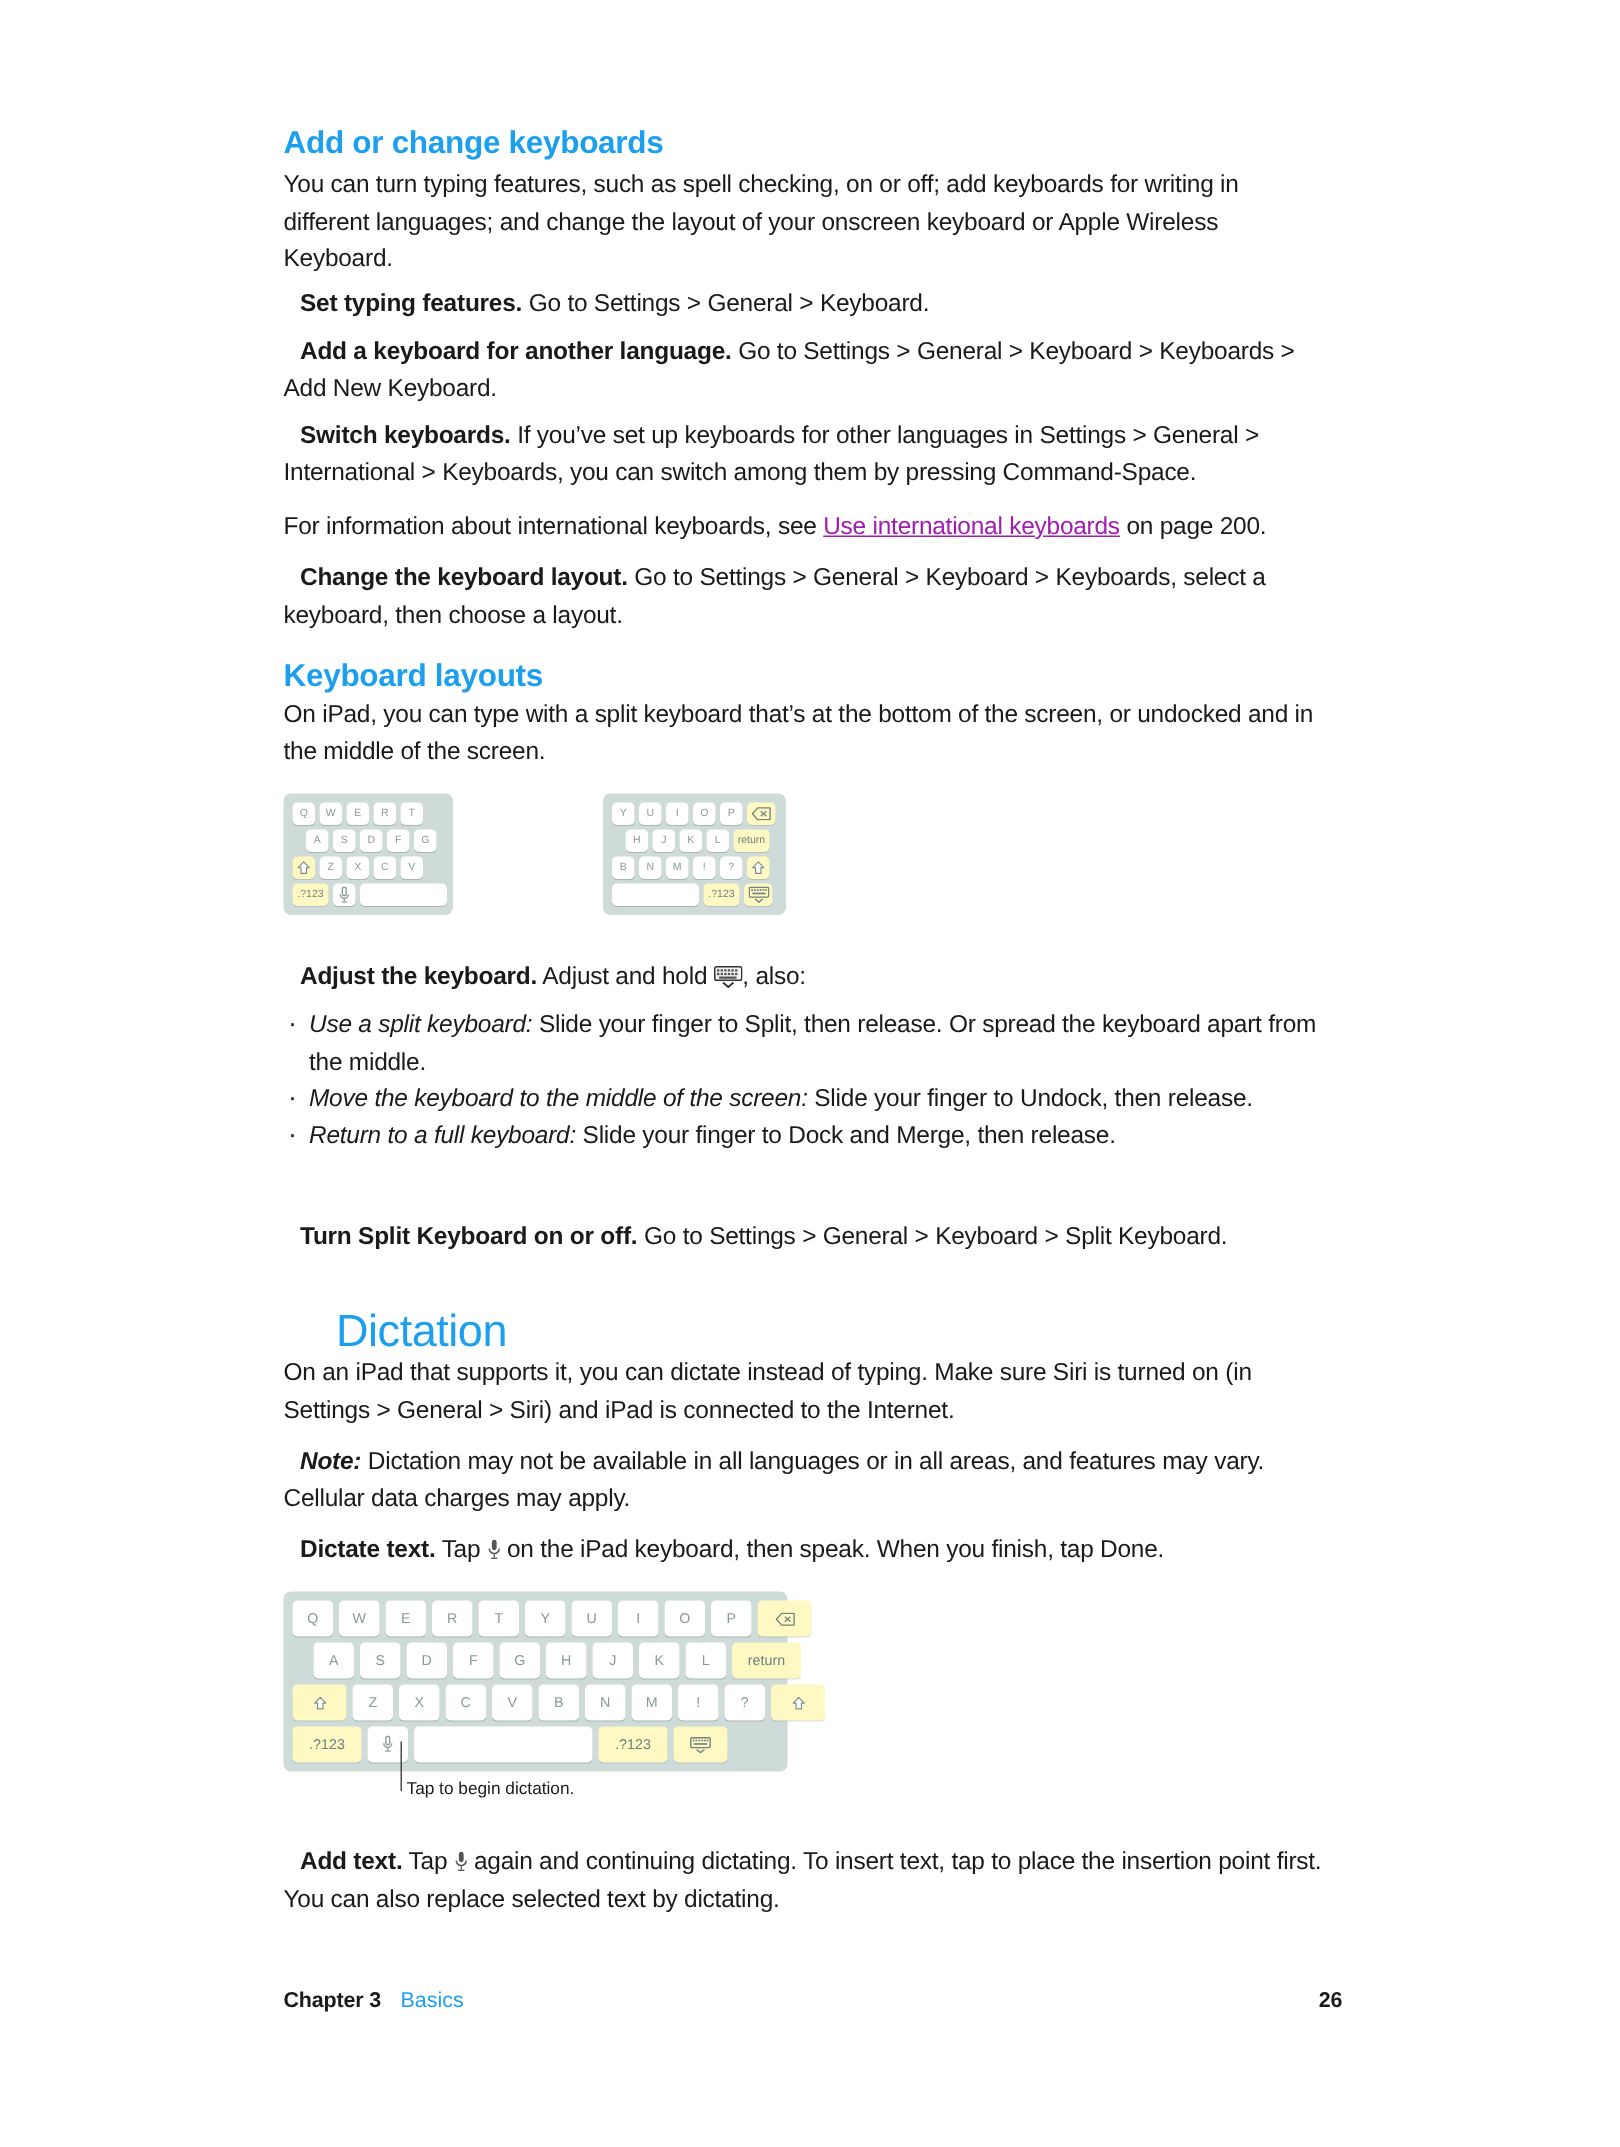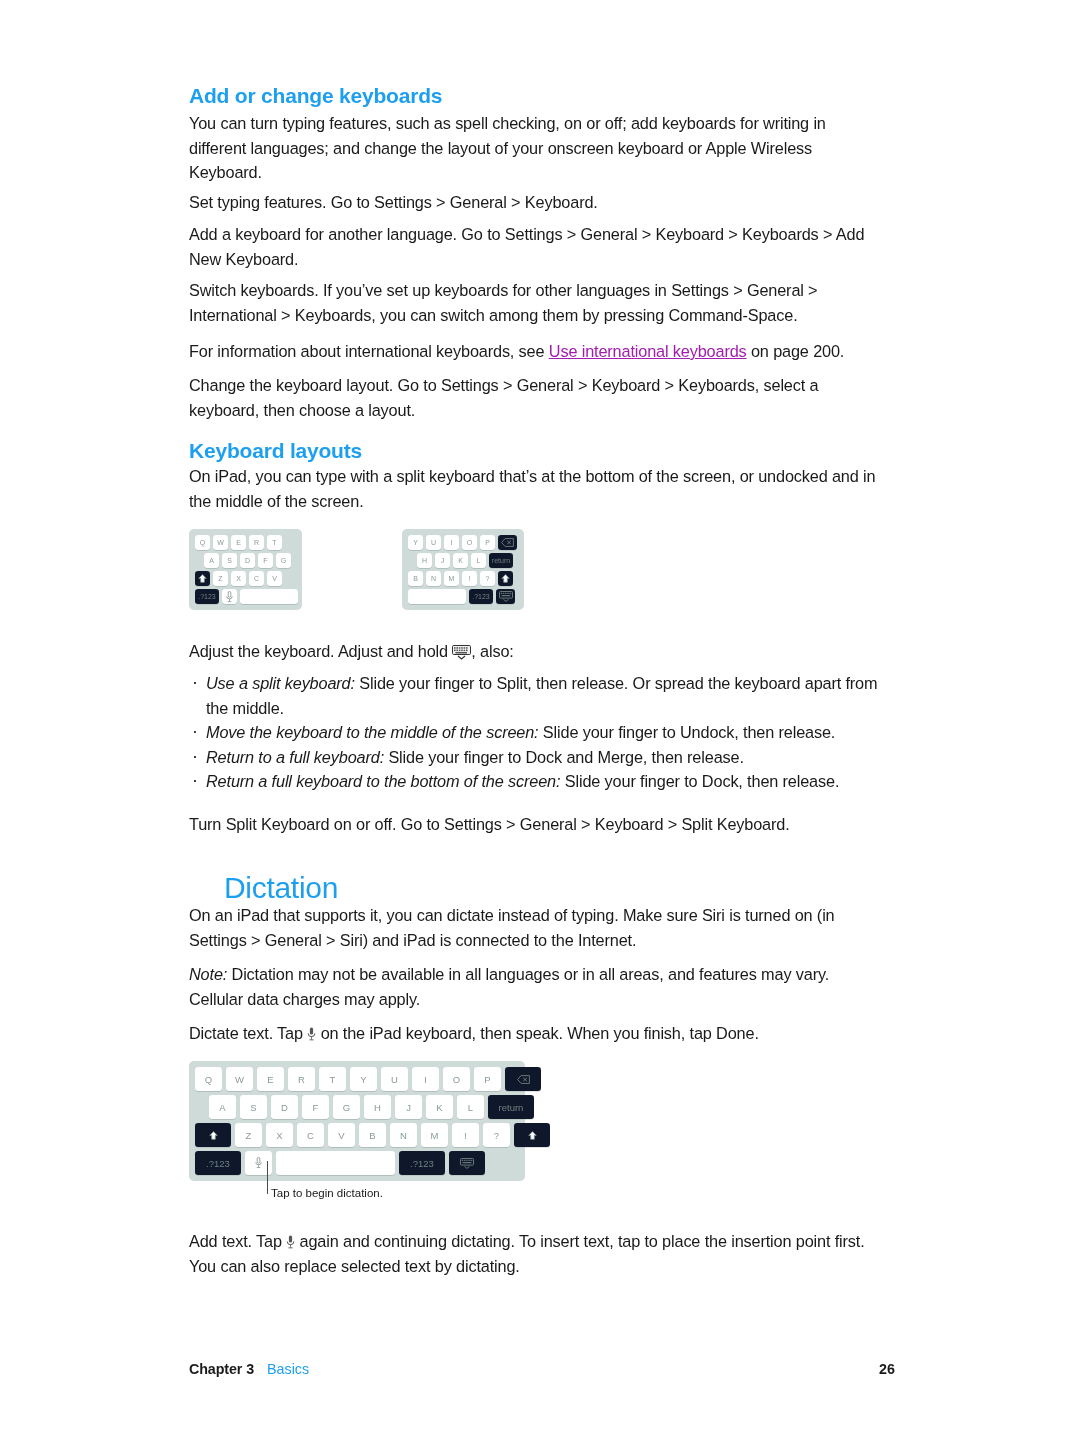--- a/index.html
+++ b/index.html
@@ -41,21 +41,22 @@
 
   
   .p {
     font-size: 16.3px;
     line-height: 24.5px;
     margin: 0;
     letter-spacing: -0.15px;
     color: #1a1a1a;
   }
   .p b, .lead {
-    font-weight: normal;
+    font-weight: bold;
+    margin-left: 11px;
   }
   .link {
     color: #a21caf;
   }
   .ital {
     font-style: italic;
   }
 
   ul.bullets {
     list-style: none;
@@ -103,21 +104,21 @@
     border-radius: 3.2px;
     box-sizing: border-box;
     display: flex;
     align-items: center;
     justify-content: center;
     color: #8a9a99;
     box-shadow: 0 0.7px 0 rgba(120,140,140,0.45);
     flex: none;
   }
   .key.dark {
-    background: #0f172a;
+    background: #fef9c3;
     color: #6f8280;
     box-shadow: 0 0.7px 0 rgba(120,140,140,0.3);
   }
   .key.blank { color: transparent; }
 
   
   .kb-split .key  { width: 15px; height: 15px; font-size: 7px; margin-right: 3px; }
   .kb-split .kb-row { margin-bottom: 3px; }
   .kb-split .kb-row:last-child { margin-bottom: 0; }
 
@@ -145,21 +146,21 @@
   .footer {
     position: absolute;
     left: 0;
     right: 0;
     display: flex;
     align-items: baseline;
     font-size: 14.3px;
   }
   .footer .ch { font-weight: bold; letter-spacing: -0.1px; }
   .footer .ch-basics { color: #1d9ff0; margin-left: 13px; }
-  .footer .pg { margin-left: auto; font-weight: bold; margin-top: 35px; }
+  .footer .pg { margin-left: auto; font-weight: bold; }
 </style>
 </head>
 <body>
 
 <div class="page">
 
   <h2 class="h-sub" style="position:absolute; left:0; top:84px;">Add or change keyboards</h2>
 
   <p class="p" style="position:absolute; left:0; top:111px; width:690px;">You can turn typing features, such as spell checking, on or off; add keyboards for writing in different languages; and change the layout of your onscreen keyboard or Apple Wireless Keyboard.</p>
 
@@ -306,23 +307,20 @@
   <ul class="bullets" style="position:absolute; left:0; top:671px; width:706px;">
     <li>
       <i class="ital">Use a split keyboard:</i><span>  Slide your finger to Split, then release. Or spread the keyboard apart from the middle.</span>
     </li>
     <li>
       <i class="ital">Move the keyboard to the middle of the screen:</i><span>  Slide your finger to Undock, then release.</span>
     </li>
     <li>
       <i class="ital">Return to a full keyboard:</i><span>  Slide your finger to Dock and Merge, then release.</span>
     </li>
-    <li>
-      <i class="ital">Return a full keyboard to the bottom of the screen:</i><span>  Slide your finger to Dock, then release.</span>
-    </li>
   </ul>
 
   <p class="p" style="position:absolute; left:0; top:812px; width:706px;">
     <b>Turn Split Keyboard on or off.</b><span> Go to Settings &gt; General &gt; Keyboard &gt; Split Keyboard.</span>
   </p>
 
   <h1 class="h-main" style="position:absolute; left:0; top:871px;margin-left:35px;">Dictation</h1>
 
   <p class="p" style="position:absolute; left:0; top:903px; width:688px;">On an iPad that supports it, you can dictate instead of typing. Make sure Siri is turned on (in Settings &gt; General &gt; Siri) and iPad is connected to the Internet.</p>
 

